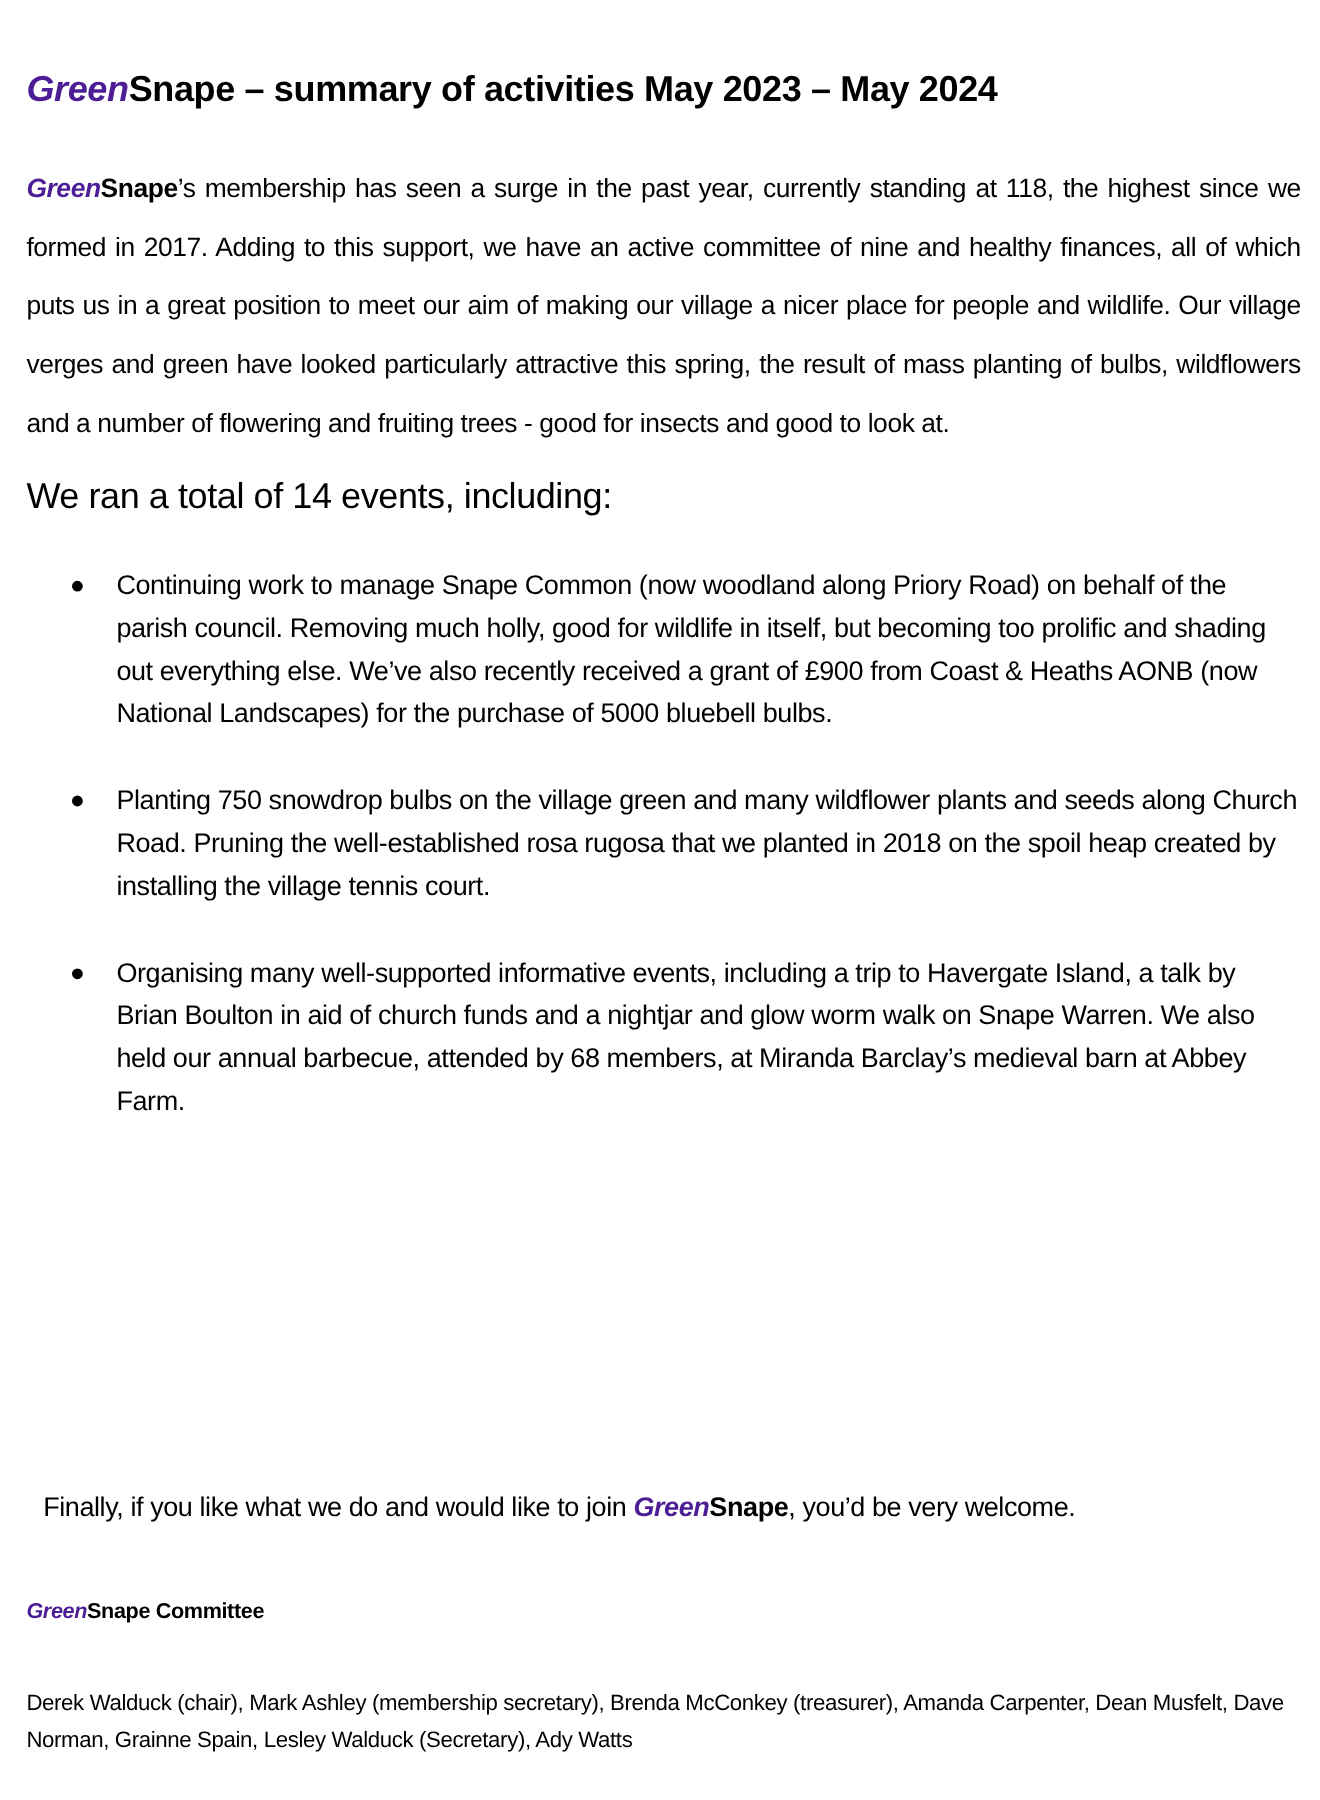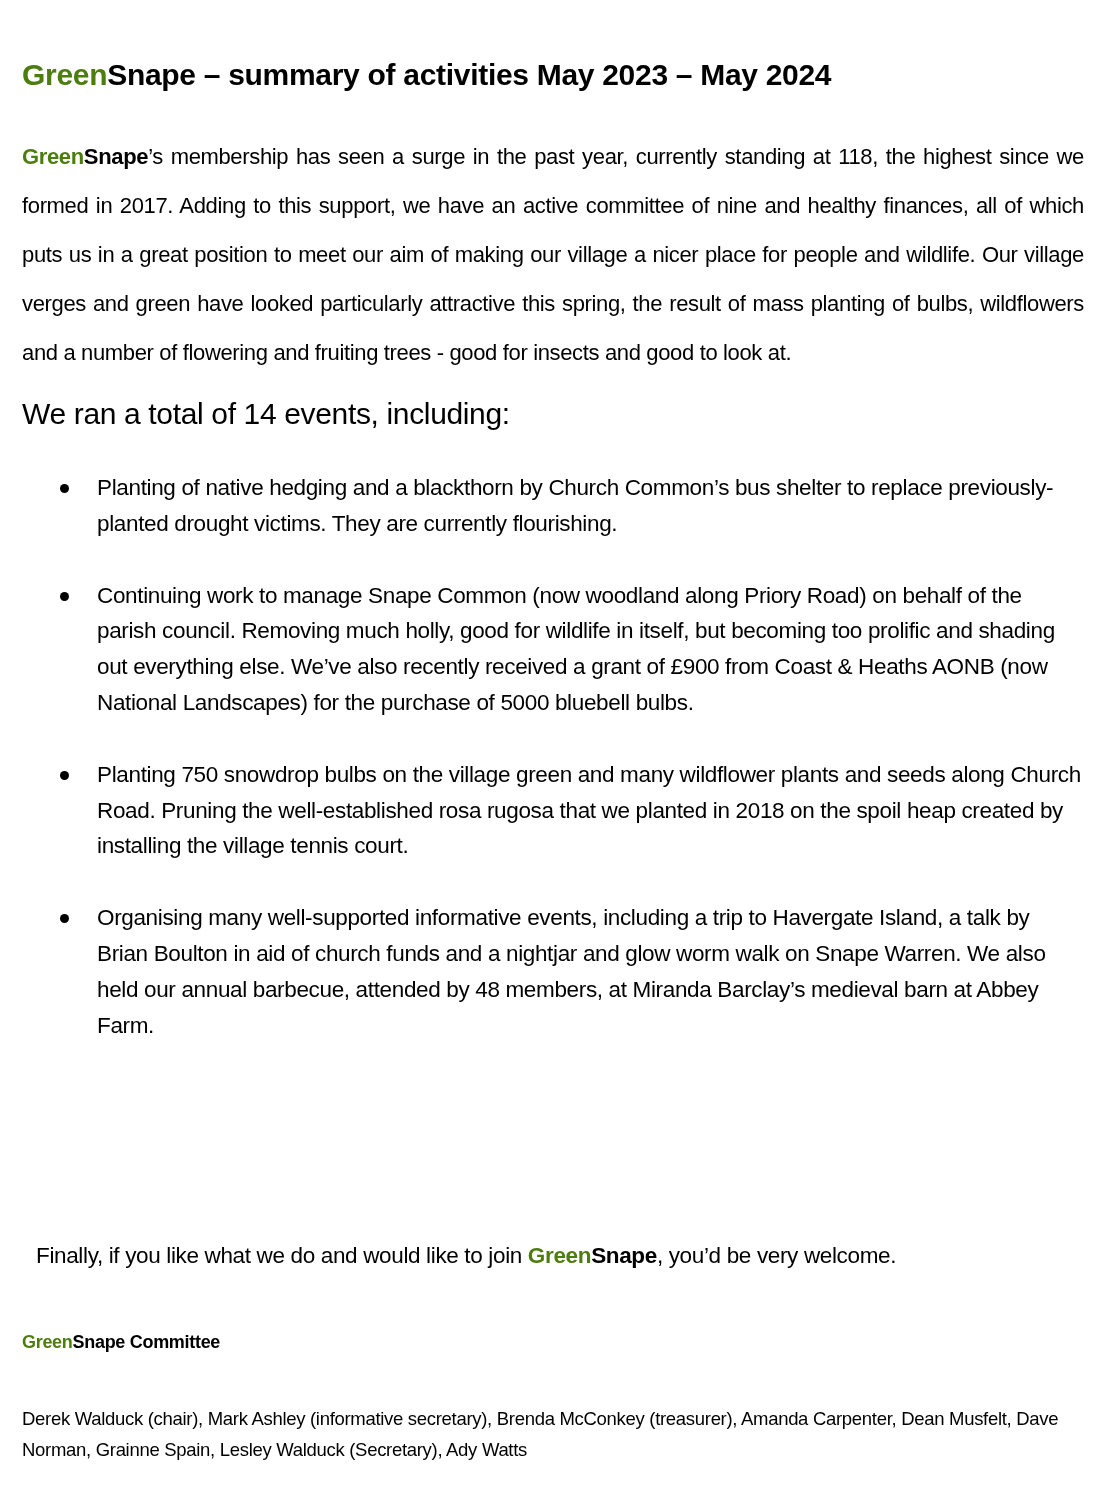--- a/index.html
+++ b/index.html
@@ -1,19 +1,19 @@
 <!DOCTYPE html>
 <html><head>
 <meta charset="utf-8">
 <style>
   html, body { margin: 0; padding: 0; background: #ffffff; }
   body { width: 1100px; height: 1500px; position: relative; overflow: hidden;
          font-family: "Liberation Sans", sans-serif; color: #000; }
   .page { position: absolute; left: 22px; top: 0; width: 1062px; }
-  .green { color: #4d7c0f; font-weight: bold; }
+  .green { color: #4c1d95; font-style: italic; font-weight: bold; }
   .snape { font-weight: bold; }
   h1 { position: absolute; top: 58px; left: 0; margin: 0; font-size: 30px; font-weight: bold; letter-spacing: -0.3px; white-space: nowrap; }
   .intro { position: absolute; top: 132px; left: 0; width: 1062px; margin: 0; font-size: 22px; line-height: 49px; text-align: justify; letter-spacing: -0.35px; }
   .events-lead { position: absolute; top: 396px; left: 0; margin: 0; font-size: 30px; line-height: 36px; letter-spacing: -0.35px; }
   ul.events { position: absolute; top: 470px; left: 0; margin: 0; padding: 0; list-style: none; width: 1062px; }
   ul.events li { position: relative; padding-left: 75px; font-size: 22.5px; line-height: 35.8px; letter-spacing: -0.35px; margin-bottom: 36px; }
   ul.events li .bullet { position: absolute; left: 38px; top: 14px; width: 9px; height: 9px; border-radius: 50%; background: #000; }
   .closing { position: absolute; top: 1224px; left: 0; width: 1062px; margin: 14px; font-size: 22.5px; line-height: 36px; letter-spacing: -0.35px; }
   h2 { position: absolute; top: 1332px; left: 0; margin: 0; font-size: 18px; font-weight: bold; letter-spacing: -0.3px; }
   .members { position: absolute; top: 1403px; left: 0; width: 1062px; margin: 0; font-size: 18.5px; line-height: 31px; letter-spacing: -0.3px; }
@@ -23,24 +23,23 @@
 
 <div class="page">
 
   <h1><span class="green">Green</span><span class="snape">Snape</span><span> – summary of activities May 2023 – May 2024</span></h1>
 
   <p class="intro"><span class="green">Green</span><span class="snape">Snape</span><span>’s membership has seen a surge in the past year, currently standing at 118, the highest since we formed in 2017.  Adding to this support, we have an active committee of nine and healthy finances, all of which puts us in a great position to meet our aim of making our village a nicer place for people and wildlife.  Our village verges and green have looked particularly attractive this spring, the result of mass planting of bulbs, wildflowers and a number of flowering and fruiting trees - good for insects and good to look at.</span></p>
 
   <p class="events-lead">We ran a total of 14 events, including:</p>
 
   <ul class="events">
-    <li><span class="bullet"></span><span>Planting  of native hedging and a blackthorn by Church Common’s bus shelter to replace previously-planted drought victims.  They are currently flourishing.</span></li>
     <li><span class="bullet"></span><span>Continuing work to manage Snape Common (now woodland along Priory Road) on behalf of the parish council.  Removing much holly, good for wildlife in itself, but becoming too prolific and shading out everything else.  We’ve also recently received a grant of £900 from Coast &amp; Heaths AONB (now National Landscapes) for the purchase of 5000 bluebell bulbs.</span></li>
     <li><span class="bullet"></span><span>Planting 750 snowdrop bulbs on the village green and many wildflower plants and seeds along Church Road.  Pruning the well-established rosa rugosa that we planted in 2018 on the spoil heap created by installing the village tennis court.</span></li>
-    <li><span class="bullet"></span><span>Organising many well-supported informative events, including a trip to Havergate Island, a talk by Brian Boulton in aid of church funds and a nightjar and glow worm walk on Snape Warren.   We also held our annual barbecue, attended by 48 members, at Miranda Barclay’s medieval barn at Abbey Farm.</span></li>
+    <li><span class="bullet"></span><span>Organising many well-supported informative events, including a trip to Havergate Island, a talk by Brian Boulton in aid of church funds and a nightjar and glow worm walk on Snape Warren.   We also held our annual barbecue, attended by 68 members, at Miranda Barclay’s medieval barn at Abbey Farm.</span></li>
   </ul>
 
   <p class="closing"><span>Finally, if you like what we do and would like to join </span><span class="green">Green</span><span class="snape">Snape</span><span>, you’d be very welcome.</span><br></p>
 
   <h2><span class="green">Green</span><span class="snape">Snape</span><span> Committee</span></h2>
 
-  <p class="members">Derek Walduck (chair), Mark Ashley (informative secretary), Brenda McConkey (treasurer), Amanda Carpenter, Dean Musfelt, Dave Norman, Grainne Spain, Lesley Walduck (Secretary), Ady Watts</p>
+  <p class="members">Derek Walduck (chair), Mark Ashley (membership secretary), Brenda McConkey (treasurer), Amanda Carpenter, Dean Musfelt, Dave Norman, Grainne Spain, Lesley Walduck (Secretary), Ady Watts</p>
 </div>
 
 </body></html>

